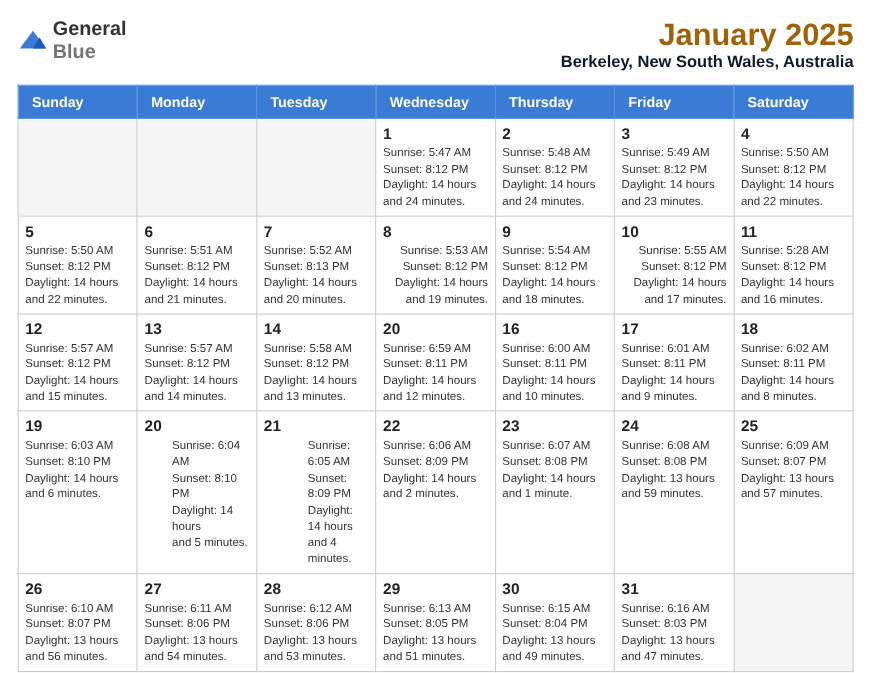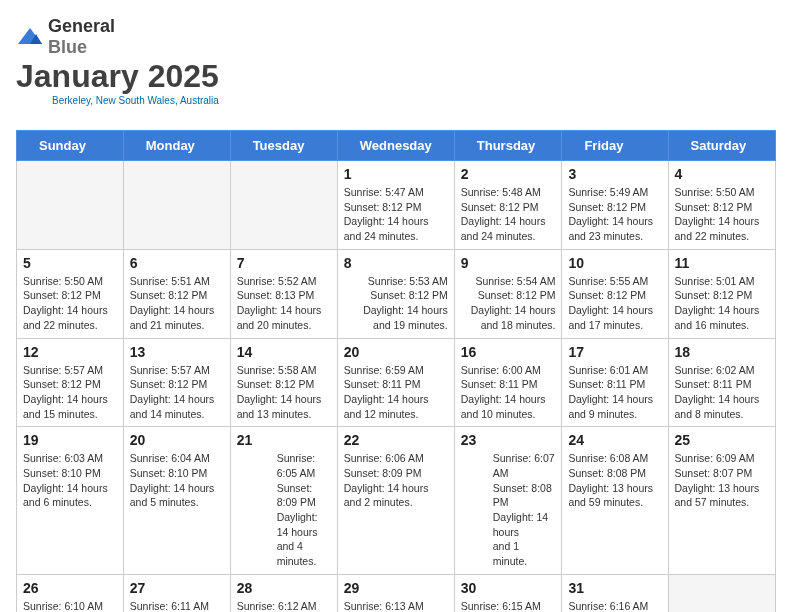--- a/index.html
+++ b/index.html
@@ -7,55 +7,55 @@
       font-family: Arial, sans-serif;
       background: #fff;
       width: 792px;
       min-height: 612px;
       padding: 16px;
     }
     .header {
       display: flex;
       justify-content: space-between;
       align-items: flex-start;
-      margin-bottom: 24px;
-      flex-direction: column;
+      margin-bottom: 12px;
     }
     .logo {
       display: flex;
       align-items: center;
       gap: 4px;
     }
     .logo-icon {
       width: 28px;
       height: 22px;
     }
     .title-block {
       text-align: right;
     }
     .month-title {
-      font-size: 32px;
+      font-size: 28px;
       font-weight: bold;
-      color: #404040;
+      color: #a16207;
     }
     .location-title {
-      font-size: 10px;
-      color: #0369a1;
+      font-size: 15px;
+      color: #0f172a;
+      font-weight: bold;
     }
     .calendar {
       width: 100%;
       border-collapse: collapse;
       border: 1px solid #ccc;
     }
     .calendar th {
       background-color: #3a7bd5;
       color: #fff;
       font-size: 13px;
       font-weight: bold;
-      padding: 7px 22px;
+      padding: 7px 12px;
       text-align: left;
       border: 1px solid #5590df;
     }
     .calendar td {
       vertical-align: top;
       border: 1px solid #ccc;
       padding: 5px 6px;
       width: 108px;
       min-height: 80px;
       font-size: 11px;
@@ -168,35 +168,35 @@
         </td>
         <td>
           <span class="day-number">8</span>
           <div class="day-info" style="white-space: pre-line; text-align: right;">Sunrise: 5:53 AM
 Sunset: 8:12 PM
 Daylight: 14 hours
 and 19 minutes.</div>
         </td>
         <td>
           <span class="day-number">9</span>
-          <div class="day-info" style="white-space: pre-line; text-align: right;">Sunrise: 5:54 AM
+          <div class="day-info" style="white-space: pre-line;">Sunrise: 5:54 AM
 Sunset: 8:12 PM
 Daylight: 14 hours
 and 18 minutes.</div>
         </td>
         <td>
           <span class="day-number">10</span>
-          <div class="day-info" style="white-space: pre-line;">Sunrise: 5:55 AM
+          <div class="day-info" style="white-space: pre-line; text-align: right;">Sunrise: 5:55 AM
 Sunset: 8:12 PM
 Daylight: 14 hours
 and 17 minutes.</div>
         </td>
         <td>
           <span class="day-number">11</span>
-          <div class="day-info" style="white-space: pre-line;">Sunrise: 5:01 AM
+          <div class="day-info" style="white-space: pre-line;">Sunrise: 5:28 AM
 Sunset: 8:12 PM
 Daylight: 14 hours
 and 16 minutes.</div>
         </td>
       </tr>
       <tr>
         <td>
           <span class="day-number">12</span>
           <div class="day-info" style="white-space: pre-line;">Sunrise: 5:57 AM
 Sunset: 8:12 PM
@@ -249,42 +249,42 @@
       <tr>
         <td>
           <span class="day-number">19</span>
           <div class="day-info" style="white-space: pre-line;">Sunrise: 6:03 AM
 Sunset: 8:10 PM
 Daylight: 14 hours
 and 6 minutes.</div>
         </td>
         <td>
           <span class="day-number">20</span>
-          <div class="day-info" style="white-space: pre-line;">Sunrise: 6:04 AM
+          <div class="day-info" style="white-space: pre-line; margin-left: 25px;">Sunrise: 6:04 AM
 Sunset: 8:10 PM
 Daylight: 14 hours
 and 5 minutes.</div>
         </td>
         <td>
           <span class="day-number">21</span>
           <div class="day-info" style="white-space: pre-line; margin-left: 40px;">Sunrise: 6:05 AM
 Sunset: 8:09 PM
 Daylight: 14 hours
 and 4 minutes.</div>
         </td>
         <td>
           <span class="day-number">22</span>
           <div class="day-info" style="white-space: pre-line;">Sunrise: 6:06 AM
 Sunset: 8:09 PM
 Daylight: 14 hours
 and 2 minutes.</div>
         </td>
         <td>
           <span class="day-number">23</span>
-          <div class="day-info" style="white-space: pre-line; margin-left: 32px;">Sunrise: 6:07 AM
+          <div class="day-info" style="white-space: pre-line;">Sunrise: 6:07 AM
 Sunset: 8:08 PM
 Daylight: 14 hours
 and 1 minute.</div>
         </td>
         <td>
           <span class="day-number">24</span>
           <div class="day-info" style="white-space: pre-line;">Sunrise: 6:08 AM
 Sunset: 8:08 PM
 Daylight: 13 hours
 and 59 minutes.</div>

